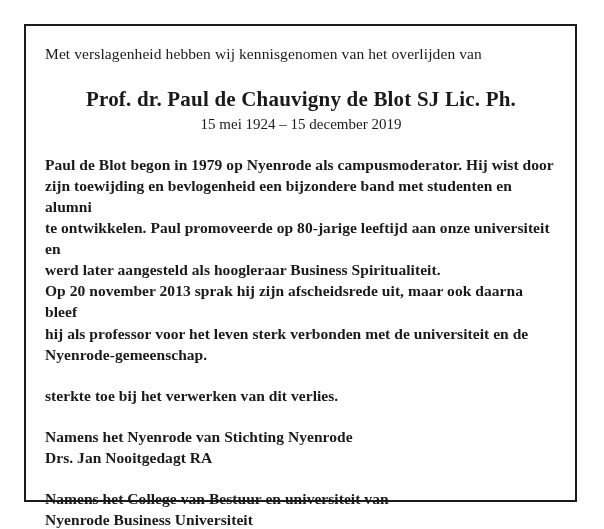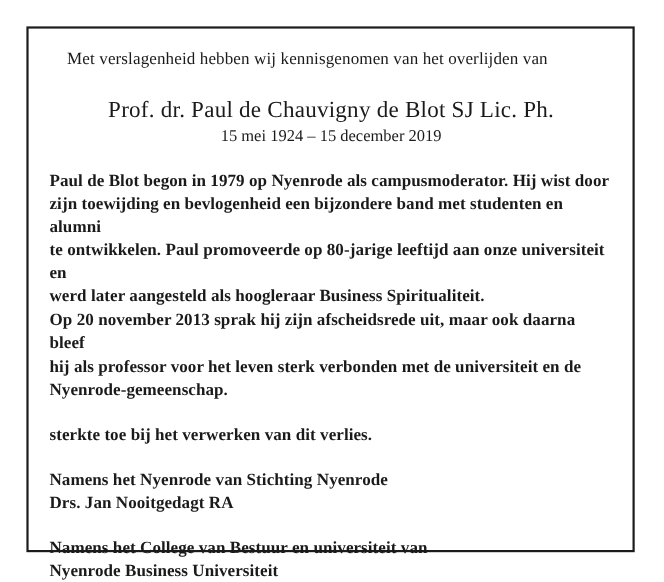--- a/index.html
+++ b/index.html
@@ -27,27 +27,27 @@
   }
 
   .notice-inner {
     padding: 14px 18px 10px 19px;
   }
 
   .intro-line {
     font-size: 15.5px;
     line-height: 1.35;
     letter-spacing: 0.1px;
-    margin: 4px 0 0 16px;
+    margin: 4px 0 0 0;
   }
 
   .deceased-name {
     text-align: center;
     font-size: 21px;
-    font-weight: normal;
+    font-weight: bold;
     letter-spacing: 0.2px;
     margin: 22px 0 0 0;
     white-space: nowrap;
   }
 
   .life-dates {
     text-align: center;
     font-size: 15px;
     margin: 4px 0 0 0;
   }

